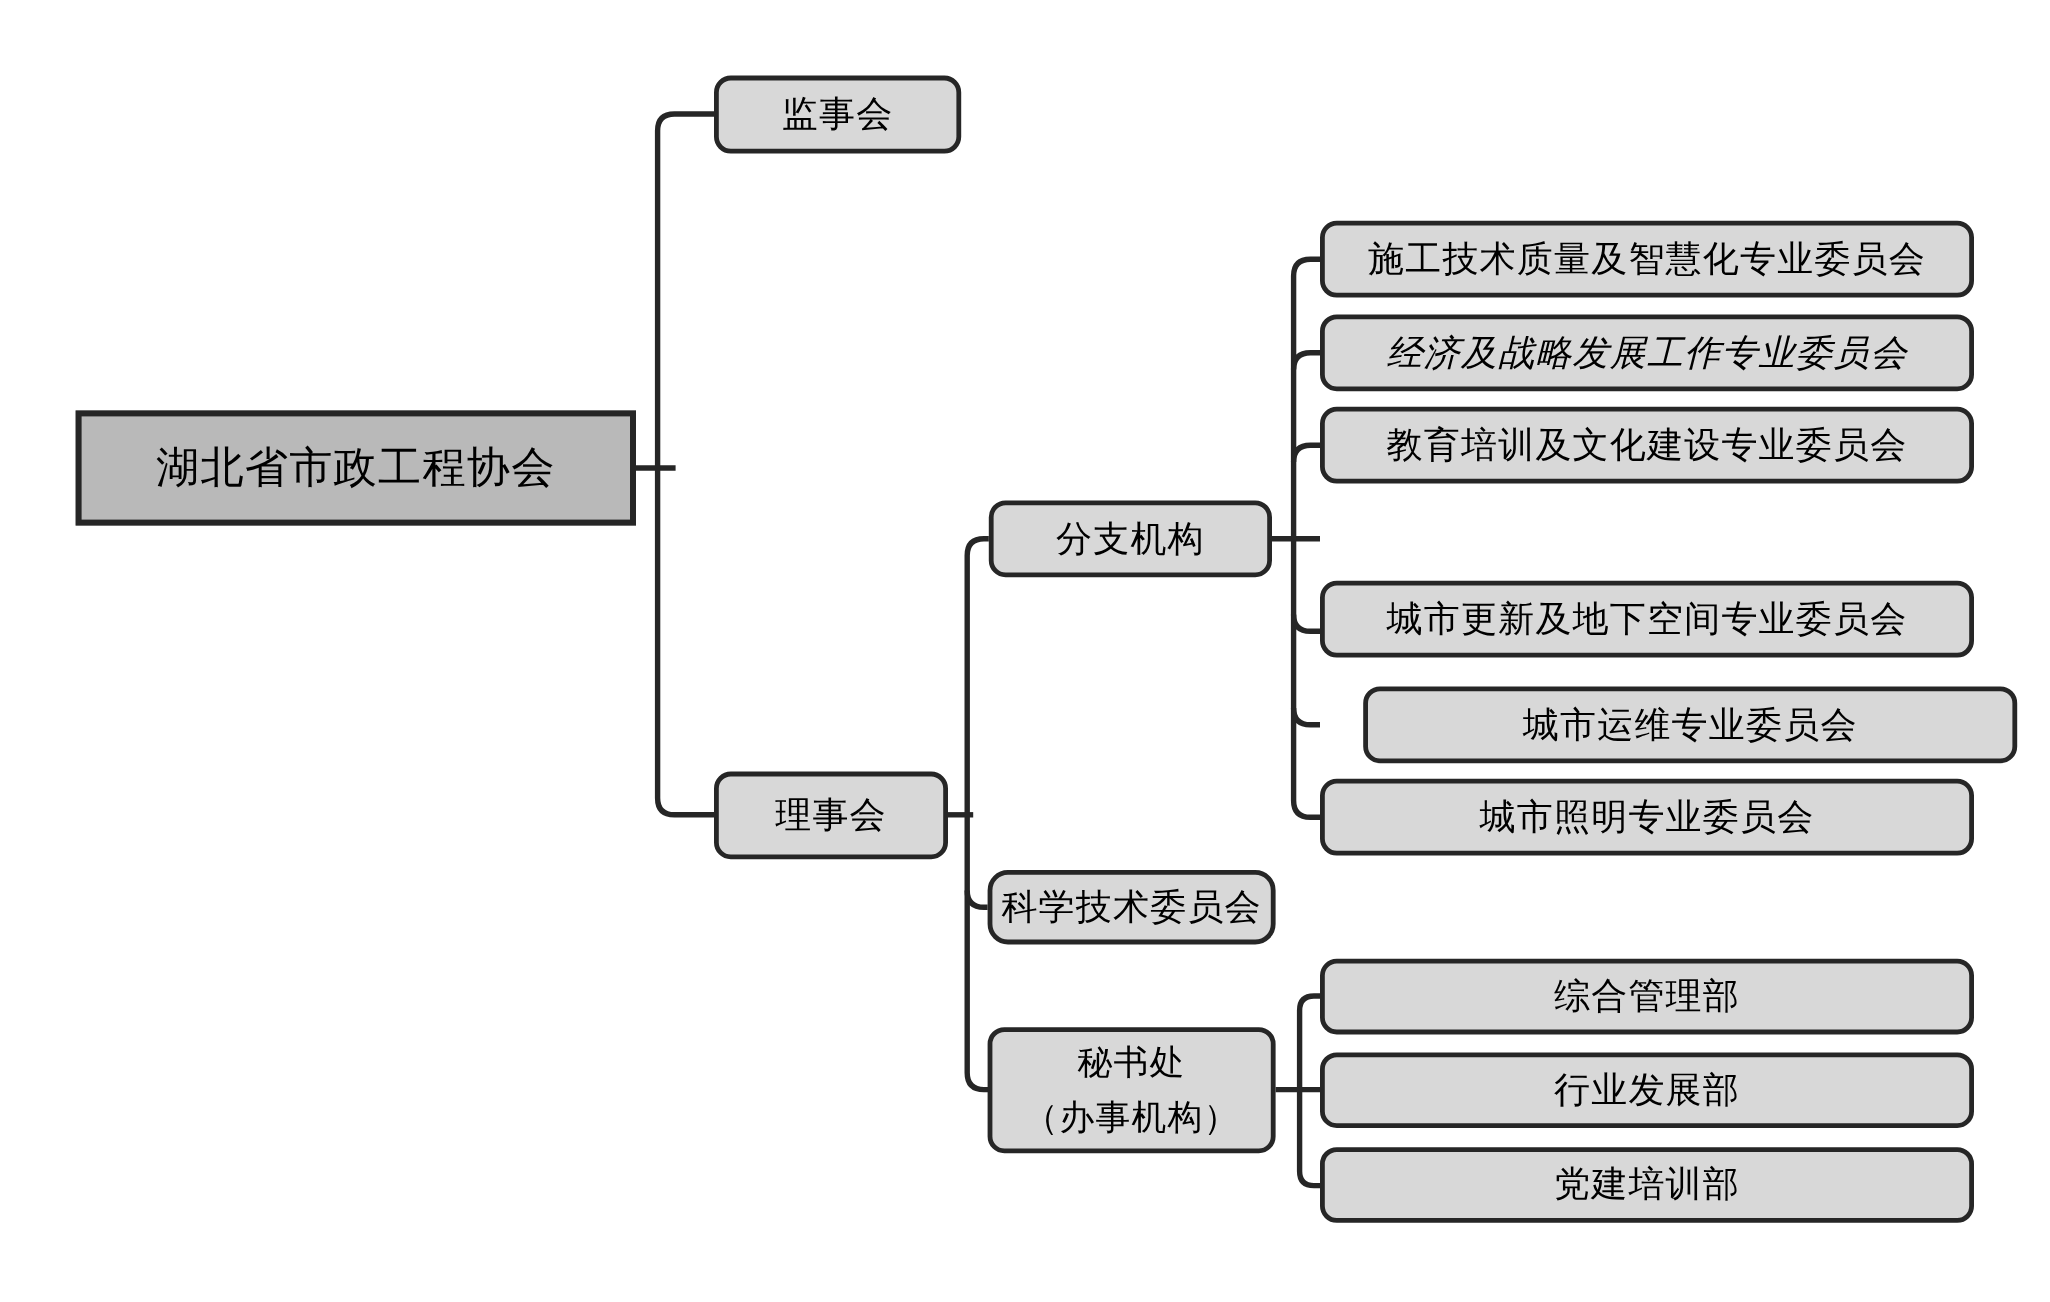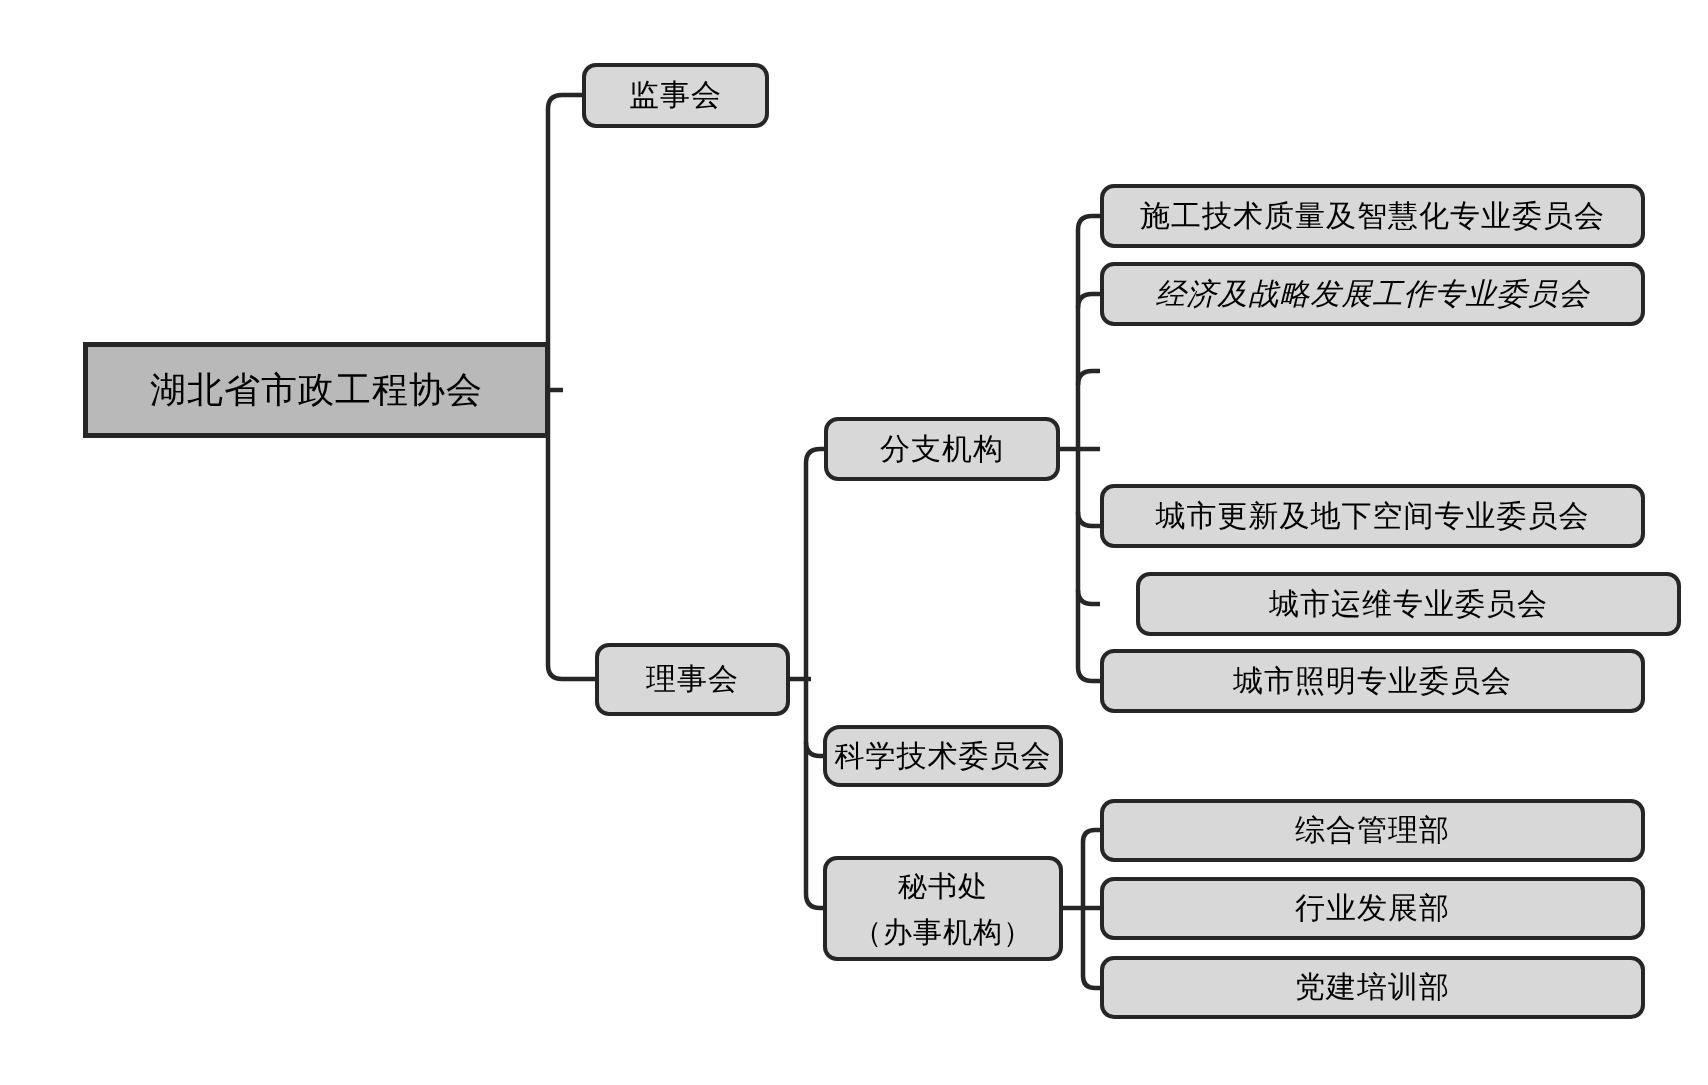--- a/index.html
+++ b/index.html
@@ -56,37 +56,38 @@
     <path d="M 1078 308 Q 1078 294 1092 294 H 1100"></path>
     <path d="M 1078 385 Q 1078 371 1092 371 H 1100"></path>
     <path d="M 1078 512 Q 1078 526 1092 526 H 1100"></path>
     <path d="M 1078 590 Q 1078 604 1092 604 H 1100"></path>
 
     <path d="M 1063 908 H 1100"></path>
 
     <path d="M 1100 830 H 1095 Q 1083 830 1083 842 V 976 Q 1083 988 1095 988 H 1100"></path>
   </svg>
 
-  <div class="node root" style="left:63px; top:342px; width:467px; height:96px;margin-left:20px;">湖北省市政工程协会</div>
+  <div class="node root" style="left:63px; top:342px; width:467px; height:96px;">湖北省市政工程协会</div>
 
-  <div class="node" style="left:582px; top:63px; width:187px; height:65px;">监事会</div>
+  <div class="node" style="left:595px; top:63px; width:206px; height:65px;">监事会</div>
 
   <div class="node" style="left:824px; top:417px; width:236px; height:64px;">分支机构</div>
 
   <div class="node" style="left:595px; top:643px; width:195px; height:73px;">理事会</div>
 
   <div class="node" style="left:823px; top:725px; width:240px; height:62px;border-radius:17px;">科学技术委员会</div>
 
   <div class="node two-line" style="left:823px; top:856px; width:240px; height:105px;">
     <span>秘书处</span>
     <span>（办事机构）</span>
   </div>
 
   <div class="node" style="left:1100px; top:184px; width:545px; height:64px;">施工技术质量及智慧化专业委员会</div>
   <div class="node" style="left:1100px; top:262px; width:545px; height:64px;font-style:italic;">经济及战略发展工作专业委员会</div>
+  <div class="node" style="left:1100px; top:339px; width:545px; height:64px;">教育培训及文化建设专业委员会</div>
   <div class="node" style="left:1100px; top:484px; width:545px; height:64px;">城市更新及地下空间专业委员会</div>
   <div class="node" style="left:1136px; top:572px; width:545px; height:64px;">城市运维专业委员会</div>
   <div class="node" style="left:1100px; top:649px; width:545px; height:64px;">城市照明专业委员会</div>
 
   <div class="node" style="left:1100px; top:799px; width:545px; height:63px;">综合管理部</div>
   <div class="node" style="left:1100px; top:877px; width:545px; height:63px;">行业发展部</div>
   <div class="node" style="left:1100px; top:956px; width:545px; height:63px;">党建培训部</div>
 
 </div>
 

